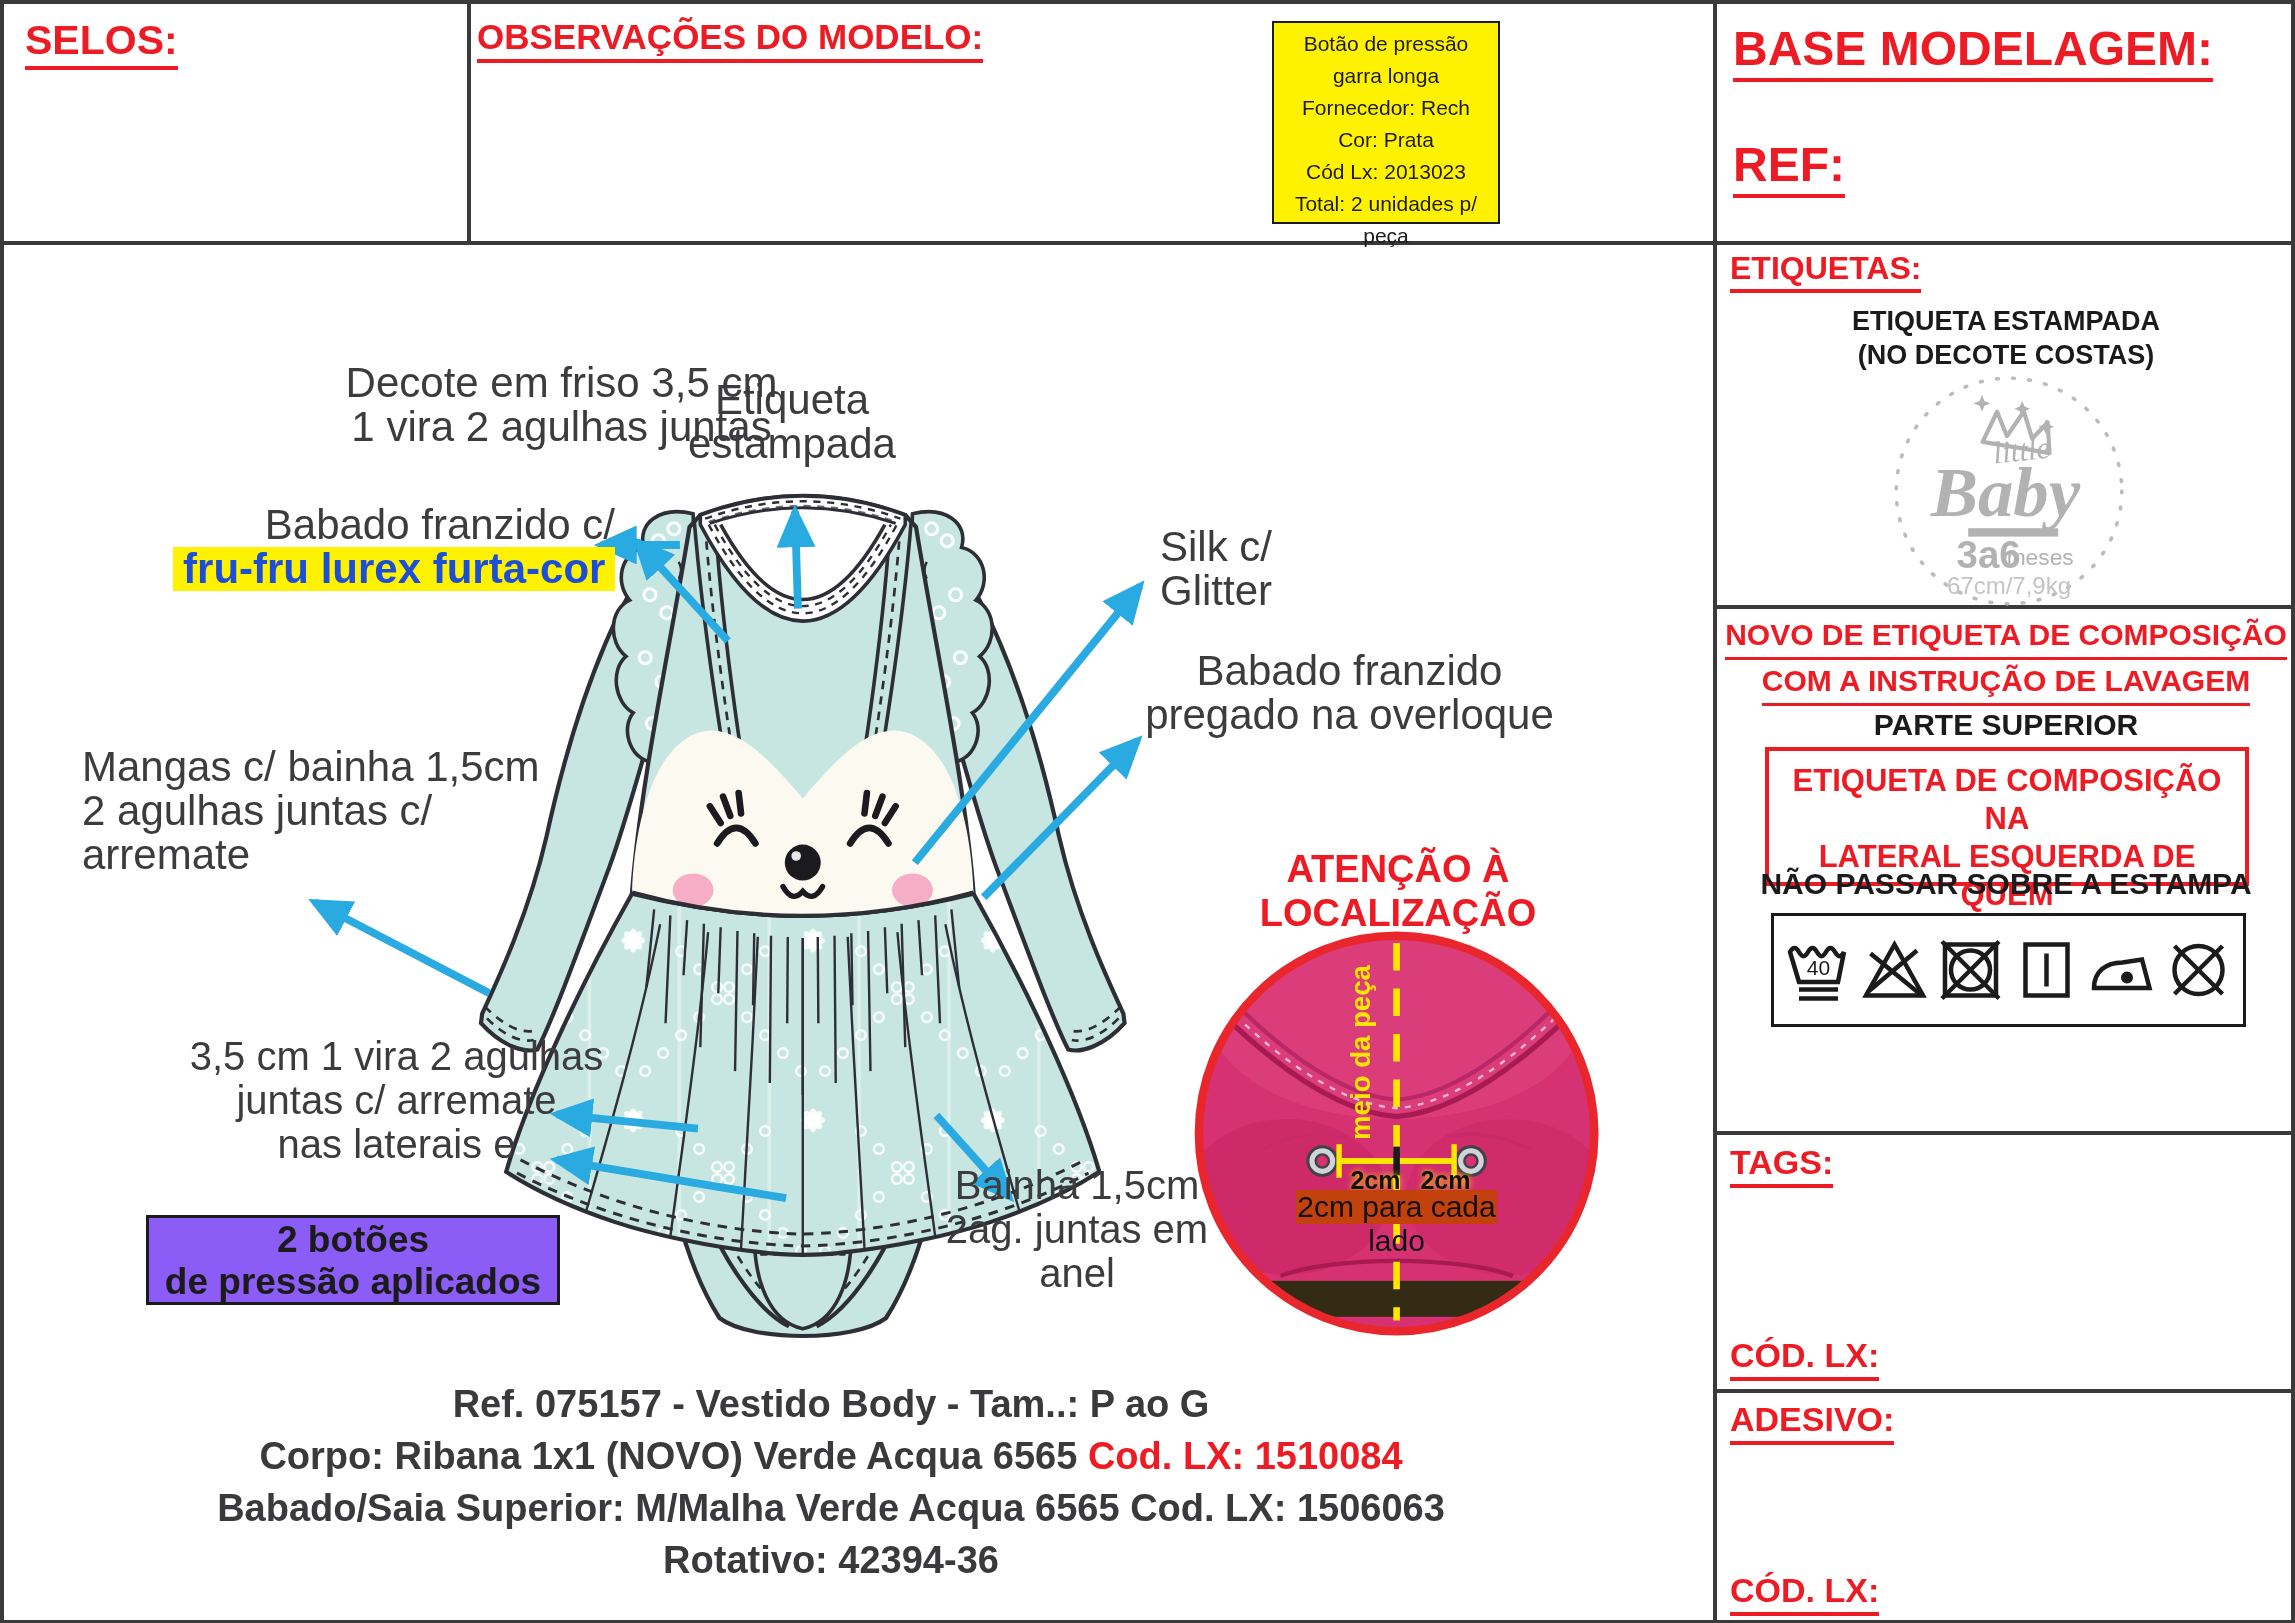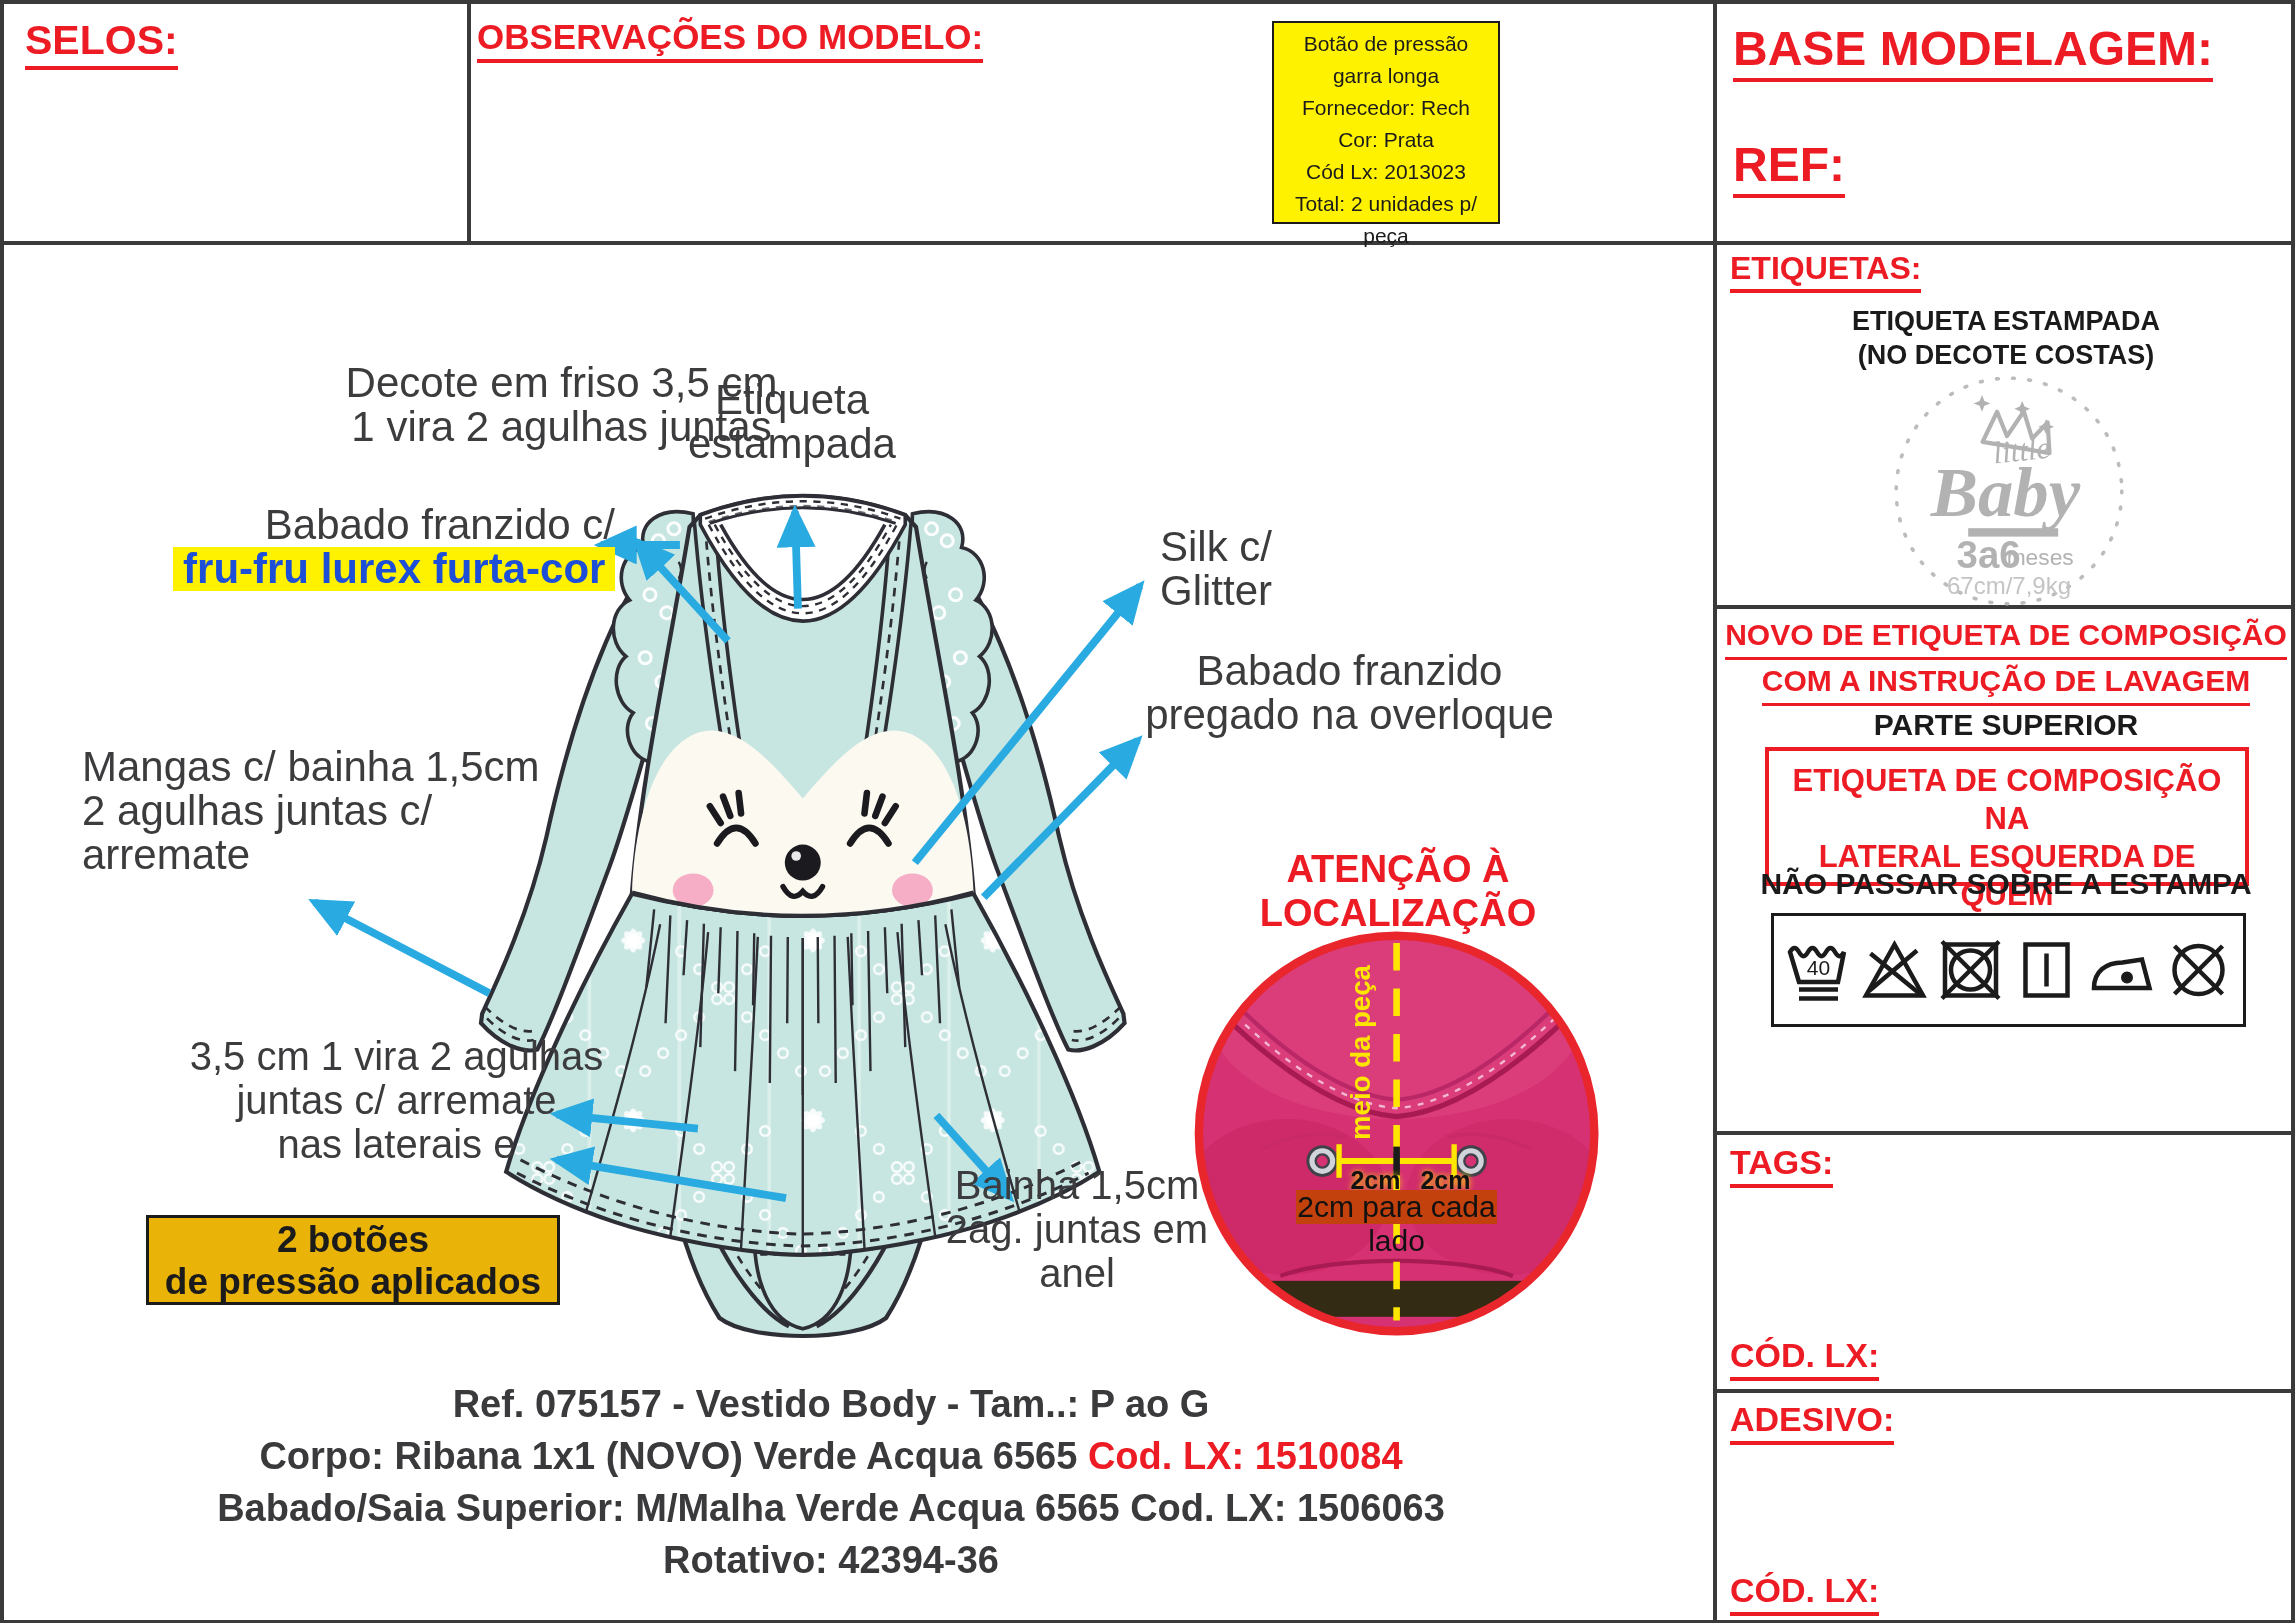--- a/index.html
+++ b/index.html
@@ -16,21 +16,21 @@
   .rhead{color:#ed1c24;font-weight:bold;}
   .rhead span{border-bottom:4.2px solid #ed1c24;padding-bottom:2.4px;display:inline-block;}
   
   .notebox{background:#fff200;border:2.4px solid #1b1b1b;text-align:center;
     font-size:21px;line-height:32px;color:#1b1b1b;padding-top:4.8px;box-sizing:border-box;}
   
   .ann{font-size:42px;line-height:44px;color:#3c3c3e;}
   .center{text-align:center;}
   .hl-yellow{background:#fff200;color:#1d4ed8;font-weight:bold;display:inline-block;padding:0 9.6px;}
   .red{color:#ed1c24;}
-  .botoes-box{background:#eab308;border:3.6px solid #1b1b1b;text-align:center;
+  .botoes-box{background:#8b5cf6;border:3.6px solid #1b1b1b;text-align:center;
     font-weight:bold;font-size:37px;line-height:42px;color:#1b1b1b;box-sizing:border-box;padding-top:1.2px;}
   .atencao{color:#ed1c24;font-weight:bold;font-size:38px;line-height:44px;text-align:center;}
   .footer-line{font-weight:bold;font-size:38px;line-height:52px;text-align:center;color:#3a3a3c;white-space:nowrap;}
   
   .rc-sub{font-weight:bold;font-size:27px;line-height:34px;text-align:center;color:#1b1b1b;}
   .info-head{color:#ed1c24;font-weight:bold;font-size:30px;line-height:42px;text-align:center;}
   .info-head span{border-bottom:3.6px solid #ed1c24;padding-bottom:1.2px;display:inline-block;}
   .parte{font-weight:bold;font-size:30px;text-align:center;color:#1b1b1b;}
   .redbox{border:4.8px solid #ed1c24;color:#ed1c24;font-weight:bold;font-size:31px;
     line-height:38px;text-align:center;box-sizing:border-box;padding-top:10.8px;}

